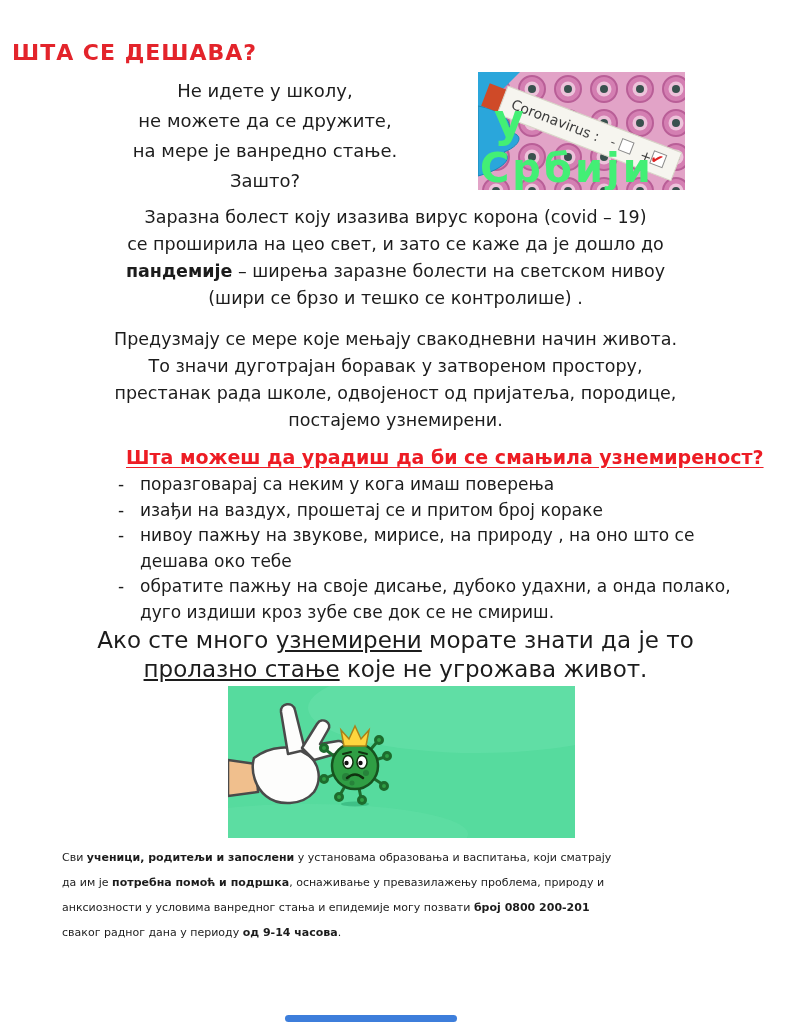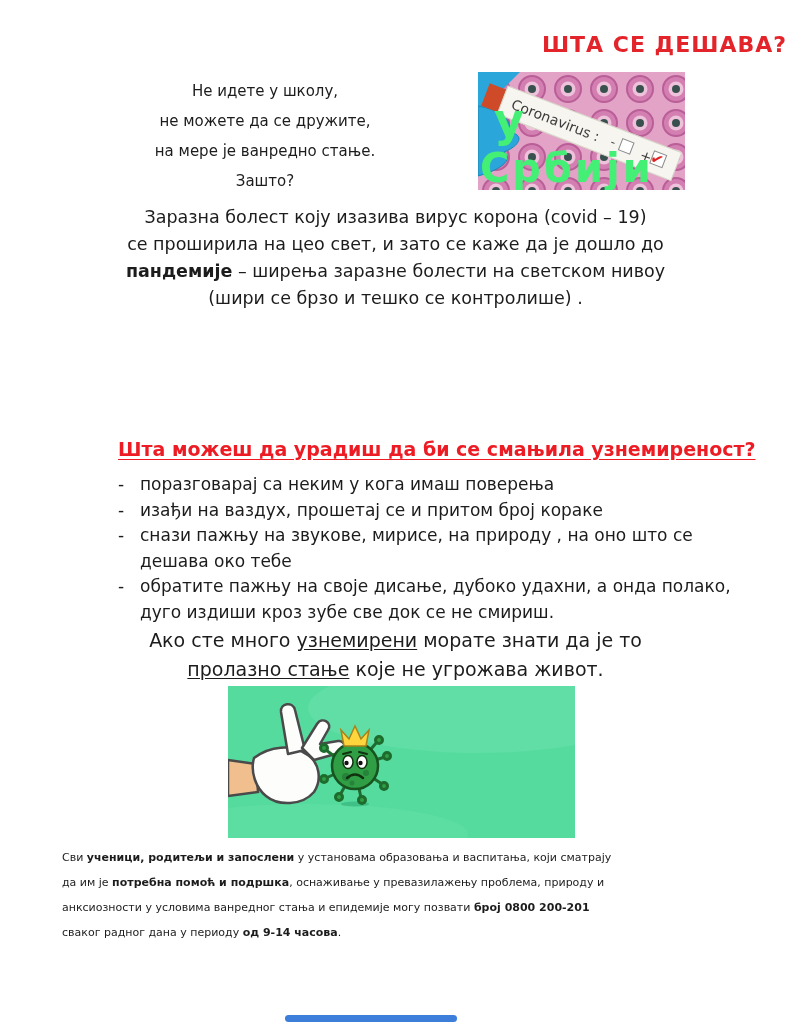--- a/index.html
+++ b/index.html
@@ -1,40 +1,40 @@
 <!DOCTYPE html>
 <html><head>
 <meta charset="utf-8">
 <style>
   html,body{margin:0;padding:0;background:#ffffff;}
   .page{
     position:relative;width:791px;height:1024px;background:#ffffff;
     font-family:"DejaVu Sans",sans-serif;color:#1c1c1c;overflow:hidden;
   }
   .title{
-    position:absolute;top:28px;left:0;right:0;margin:4px;text-align:right;
+    position:absolute;top:28px;left:0;right:0;margin:12px;text-align:left;
     font-size:22px;font-weight:bold;letter-spacing:1px;color:#e3242b;
   }
   .intro{position:absolute;top:76px;left:45px;width:440px;text-align:center;
-    font-size:15px;line-height:30px;white-space:nowrap;}
+    font-size:18px;line-height:30px;white-space:nowrap;}
   .corona-img{position:absolute;top:72px;left:478px;width:207px;height:118px;}
   .corona-img svg{display:block;}
   .para{position:absolute;left:0;width:791px;text-align:center;font-size:17.5px;
     line-height:27px;white-space:nowrap;}
   .para2{top:204px;}
   .para3{top:326px;}
   .question{
-    position:absolute;top:438px;left:118px;margin:0;font-size:19px;font-weight:bold;
+    position:absolute;top:438px;left:118px;margin:8px;font-size:19px;font-weight:bold;
     color:#ed1c24;text-decoration:underline;text-underline-offset:3px;white-space:nowrap;
   }
   .tips{position:absolute;top:472px;left:118px;width:615px;font-size:17px;line-height:25.5px;}
   .tip{display:flex;align-items:flex-start;}
   .tip .dash{width:22px;flex:0 0 22px;}
   .calm{position:absolute;top:626px;left:0;width:791px;text-align:center;
-    font-size:19px;line-height:29px;white-space:nowrap;}
+    font-size:23px;line-height:29px;white-space:nowrap;}
   .illustration{position:absolute;top:686px;left:228px;width:347px;height:152px;}
   .illustration svg{display:block;}
   .footer{position:absolute;top:845px;left:62px;width:700px;font-size:11px;
     line-height:25px;white-space:nowrap;}
   .sb{font-weight:bold;margin-top:8px;}
   .su{text-decoration:underline;text-underline-offset:2px;}
   .bottom-bar{position:absolute;top:1015px;left:285px;width:172px;height:7px;
     border-radius:4px;background:#3d7edb;}
 </style>
 </head>
@@ -79,36 +79,42 @@
     </svg>
   </div>
 
   <div class="para para2">
     <div><span>Заразна болест коју изазива вирус корона (covid – 19)</span></div>
     <div><span>се проширила на цео свет, и зато се каже да је дошло до</span></div>
     <div><span class="sb">пандемије</span><span> – ширења заразне болести на светском нивоу</span></div>
     <div><span>(шири се брзо и тешко се контролише) .</span></div>
   </div>
 
+  <div class="para para3">
+    <div>Предузмају се мере које мењају свакодневни начин живота.</div>
+    <div>То значи дуготрајан боравак у затвореном простору,</div>
+    <div>престанак рада школе, одвојеност од пријатеља, породице,</div>
+    <div>постајемо узнемирени.</div>
+  </div>
 
   <h2 class="question">Шта можеш да урадиш да би се смањила узнемиреност?</h2>
 
   <div class="tips">
     <div class="tip">
       <span class="dash">-</span>
       <div>поразговарај са неким у кога имаш поверења</div>
     </div>
     <div class="tip">
       <span class="dash">-</span>
       <div>изађи на ваздух, прошетај се и притом број кораке</div>
     </div>
     <div class="tip">
       <span class="dash">-</span>
       <div>
-        <div>снази пажњу на звукове, мирисе, на природу , на оно што се</div>
+        <div>нивоу пажњу на звукове, мирисе, на природу , на оно што се</div>
         <div>дешава око тебе</div>
       </div>
     </div>
     <div class="tip">
       <span class="dash">-</span>
       <div>
         <div>обратите пажњу на своје дисање, дубоко удахни, а онда полако,</div>
         <div>дуго  издиши кроз зубе све док се не смириш.</div>
       </div>
     </div>

